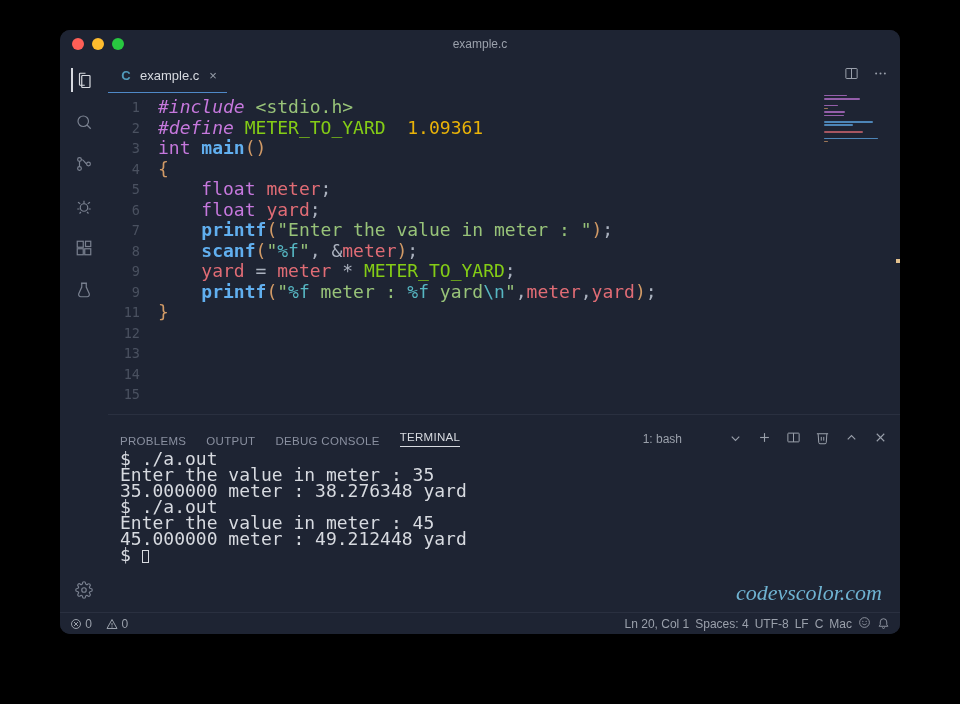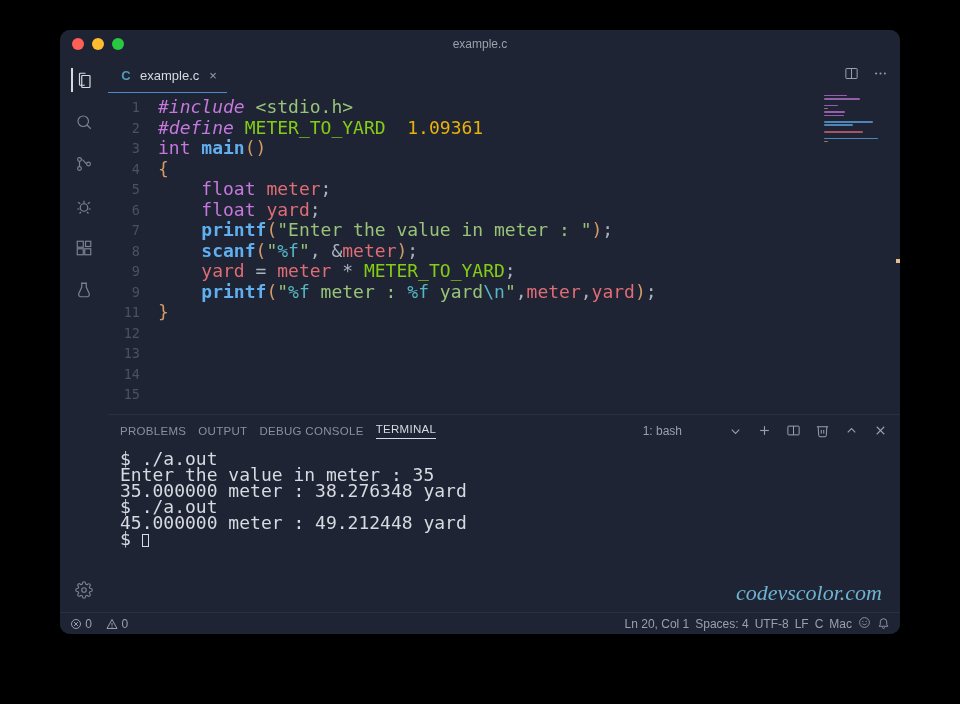--- a/index.html
+++ b/index.html
@@ -151,22 +151,22 @@
   .panel {
     height: 198px;
     background: #1e2433;
     border-top: 1px solid #2a3040;
     display: flex;
     flex-direction: column;
   }
   .panel-tabs {
     height: 32px;
     display: flex;
-    align-items: center;
-    gap: 12px;
+    align-items: flex-end;
+    gap: 20px;
     padding: 0 12px;
     font-size: 11.5px;
   }
   .panel-tab { color: #8a90a0; letter-spacing: 0.3px; }
   .panel-tab.active { color: #d7dae0; border-bottom: 1px solid #d7dae0; padding-bottom:3px; }
   .panel-right {
     margin-left: auto;
     display: flex;
     align-items: center;
     gap: 14px;
@@ -370,21 +370,21 @@
                 </svg></span>
             <span><svg class="icon-svg-sm" viewBox="0 0 24 24" fill="none" stroke="currentColor" stroke-width="1.8">
                   <polyline points="6 15 12 9 18 15"></polyline>
                 </svg></span>
             <span><svg class="icon-svg-sm" viewBox="0 0 24 24" fill="none" stroke="currentColor" stroke-width="1.8">
                   <line x1="6" y1="6" x2="18" y2="18"></line>
                   <line x1="6" y1="18" x2="18" y2="6"></line>
                 </svg></span>
           </div>
         </div>
-        <div class="terminal-output" id="terminal"><div>$ ./a.out</div><div>Enter the value in meter : 35</div><div>35.000000 meter : 38.276348 yard</div><div>$ ./a.out</div><div>45.000000 meter : 49.212448 yard</div><div>$ <span class="cursor-box"></span></div></div>
+        <div class="terminal-output" id="terminal"><div>$ ./a.out</div><div>Enter the value in meter : 35</div><div>35.000000 meter : 38.276348 yard</div><div>$ ./a.out</div><div>Enter the value in meter : 45</div><div>45.000000 meter : 49.212448 yard</div><div>$ <span class="cursor-box"></span></div></div>
       </div>
     </div>
   </div>
 
   <div class="watermark">codevscolor.com</div>
 
   <div class="statusbar">
     <span>
       <svg style="width:12px;height:12px;vertical-align:-2px" viewBox="0 0 24 24" fill="none" stroke="currentColor" stroke-width="2">
           <circle cx="12" cy="12" r="9"></circle>

